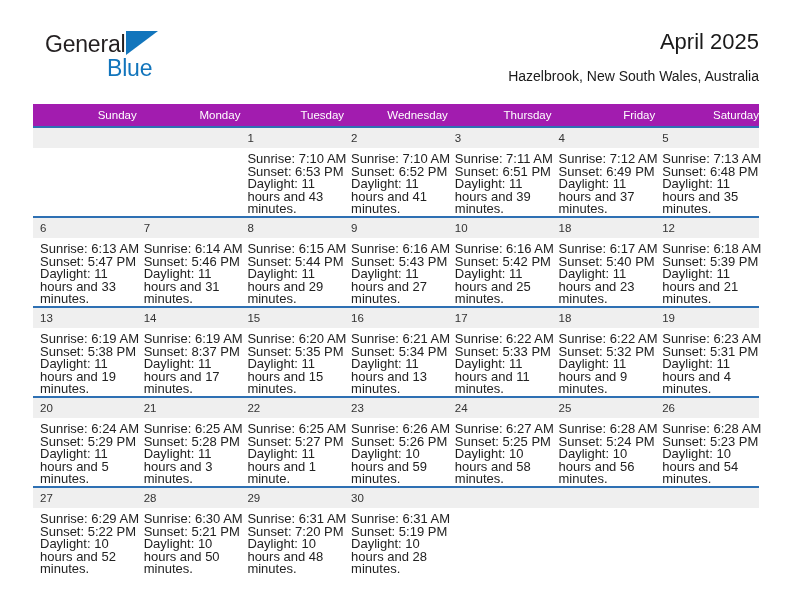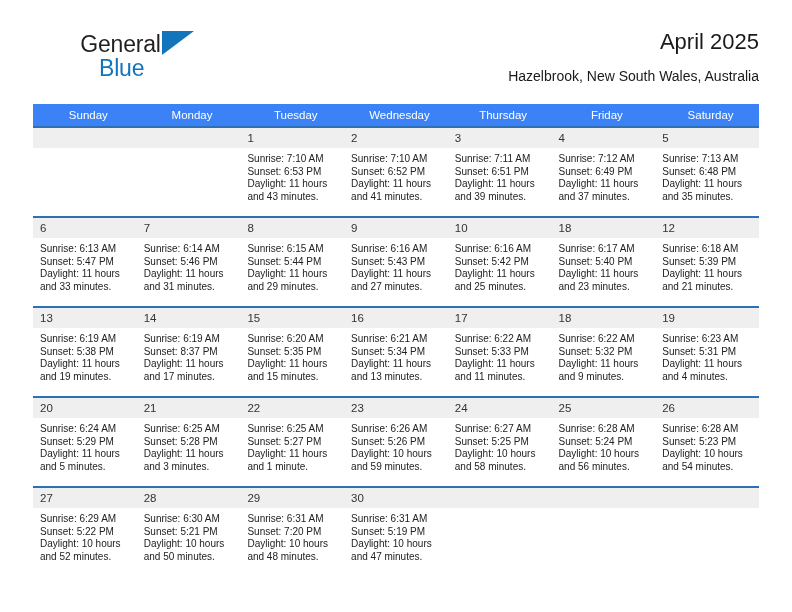--- a/index.html
+++ b/index.html
@@ -25,25 +25,24 @@
   
   .top-bar {
     position: absolute;
     left: 33px;
     top: 26px;
     width: 726px;
     height: 70px;
   }
   .brand {
     position: absolute;
-    left: 4px;
+    left: 12px;
     top: 4px;
     width: 200px;
     height: 56px;
-    text-align: center;
   }
   .brand-row1 {
     position: relative;
     height: 28px;
     line-height: 28px;
     white-space: nowrap;
   }
   .brand-general {
     font-size: 23px;
     color: #231f20;
@@ -92,25 +91,25 @@
     position: absolute;
     left: 33px;
     top: 104px;
     width: 726px;
     border-collapse: collapse;
     table-layout: fixed;
   }
   .calendar col { width: 103.71px; }
 
   thead th {
-    background: #3b82f6;
+    background: #a21caf;
     color: #ffffff;
     font-size: 11.5px;
     font-weight: normal;
-    text-align: center;
+    text-align: right;
     padding: 5px 0 5px 7px;
     height: 11px;
     line-height: 12px;
   }
 
   tbody td {
     vertical-align: top;
     padding: 0;
     border-top: 2px solid #2e70b3;
     background: #ffffff;
@@ -129,21 +128,21 @@
     line-height: 14px;
     padding: 3px 0 3px 7px;
     height: 14px;
     box-sizing: content-box;
   }
   .day-num.empty {
     color: transparent;
   }
   .cell-body {
     padding: 5px 5px 0 7px;
-    font-size: 10px;
+    font-size: 13px;
     line-height: 12.6px;
     color: #222222;
   }
   .cell-body div {
     white-space: nowrap;
   }
   .cell-body .daylight-line {
     white-space: normal;
   }
 </style>
@@ -498,21 +497,21 @@
                 <div class="daylight-line">Daylight: 10 hours and 48 minutes.</div>
               </div>
             </div>
           </td>
           <td>
             <div class="cell-inner">
               <div class="day-num">30</div>
               <div class="cell-body">
                 <div>Sunrise: 6:31 AM</div>
                 <div>Sunset: 5:19 PM</div>
-                <div class="daylight-line">Daylight: 10 hours and 47 minutes.</div>
+                <div class="daylight-line">Daylight: 10 hours and 28 minutes.</div>
               </div>
             </div>
           </td>
           <td>
             <div class="cell-inner">
               <div class="day-num empty"></div>
             </div>
           </td>
           <td>
             <div class="cell-inner">

